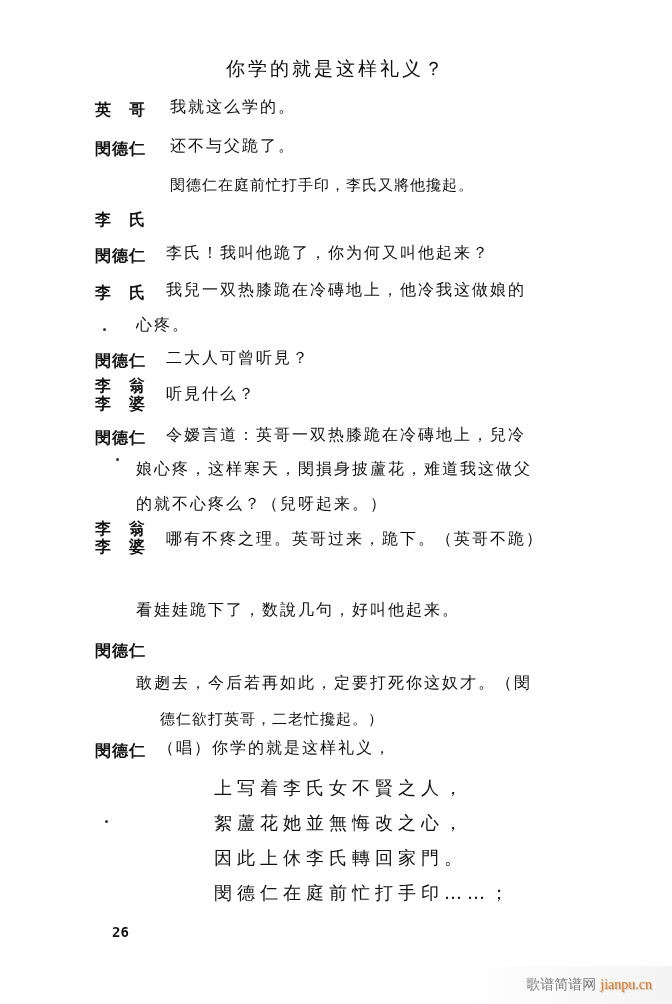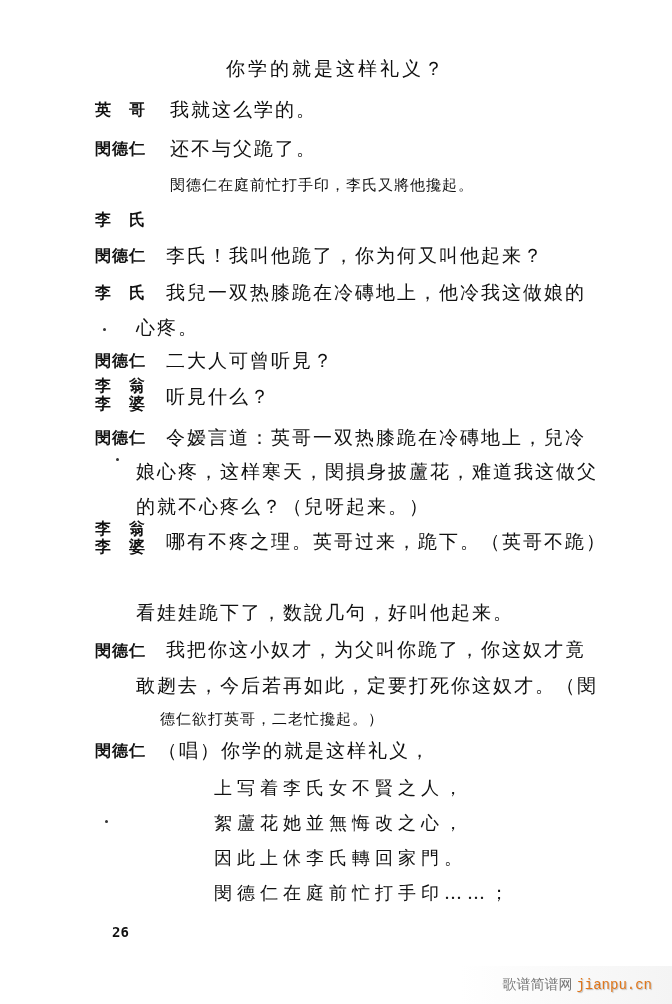--- a/index.html
+++ b/index.html
@@ -12,31 +12,31 @@
   .title {
     position: absolute; top: 56px; left: 0; width: 672px; text-align: center;
     font-size: 19px; letter-spacing: 3px; box-sizing: border-box;
   }
   .line { position: absolute; white-space: nowrap; }
   .speaker {
     position: absolute; left: 95px; font-size: 16px; font-weight: bold;
     font-family: "DejaVu Sans", "Liberation Sans", sans-serif; letter-spacing: 1px;
   }
   .speaker.two { line-height: 18px; }
-  .dialog { font-size: 19px; letter-spacing: 2px; }
+  .dialog { font-size: 16px; letter-spacing: 2px; }
   .stage { font-size: 15px; letter-spacing: 1px; }
   .verse { font-size: 18px; letter-spacing: 5px; }
   .pagenum {
     position: absolute; left: 112px; top: 924px; font-size: 14px;
     font-family: "DejaVu Sans Mono", "Liberation Mono", monospace; font-weight: bold;
   }
   .watermark {
     position: absolute; left: 460px; top: 966px; width: 212px; height: 38px;
     background: linear-gradient(to right, #ffffff, #f4f4f4);
-    font-family: Liberation Mono, monospace; font-size: 14px;
+    font-family: Liberation Serif, serif; font-size: 14px;
     line-height: 38px; text-align: right; padding-right: 20px; box-sizing: border-box;
   }
   .wm-cn { color: #777; }
   .wm-en { color: #e0761a; margin-left: 4px; text-shadow: 1px 1px 1px #bbb; }
   .dot { position: absolute; width: 3px; height: 3px; background: #333; border-radius: 50%; }
 </style>
 </head>
 <body>
 
 <div class="page">
@@ -75,21 +75,20 @@
   <div class="line dialog" style="left:136px; top:494px;">的就不心疼么？（兒呀起来。）</div>
 
   <div class="line speaker two" style="top:520px;">
     <div>李　翁</div>
     <div>李　婆</div>
   </div>
   <div class="line dialog" style="left:166px; top:529px;">哪有不疼之理。英哥过来，跪下。（英哥不跪）</div>
   <div class="line dialog" style="left:136px; top:600px;">看娃娃跪下了，数說几句，好叫他起来。</div>
 
   <div class="line speaker" style="top:641px;">閔德仁</div>
-  <div class="line dialog" style="left:166px; top:637px;">我把你这小奴才，为父叫你跪了，你这奴才竟</div>
   <div class="line dialog" style="left:136px; top:673px;">敢趔去，今后若再如此，定要打死你这奴才。（閔</div>
   <div class="line stage" style="left:160px; top:710px;">德仁欲打英哥，二老忙攙起。）</div>
 
   <div class="line speaker" style="top:741px;">閔德仁</div>
   <div class="line dialog" style="left:158px; top:738px;">（唱）你学的就是这样礼义，</div>
   <div class="line verse" style="left:214px; top:776px;">上写着李氏女不賢之人，</div>
   <div class="line verse" style="left:214px; top:811px;">絮蘆花她並無悔改之心，</div>
   <div class="line verse" style="left:214px; top:846px;">因此上休李氏轉回家門。</div>
   <div class="line verse" style="left:214px; top:881px;">閔德仁在庭前忙打手印……；</div>
 

